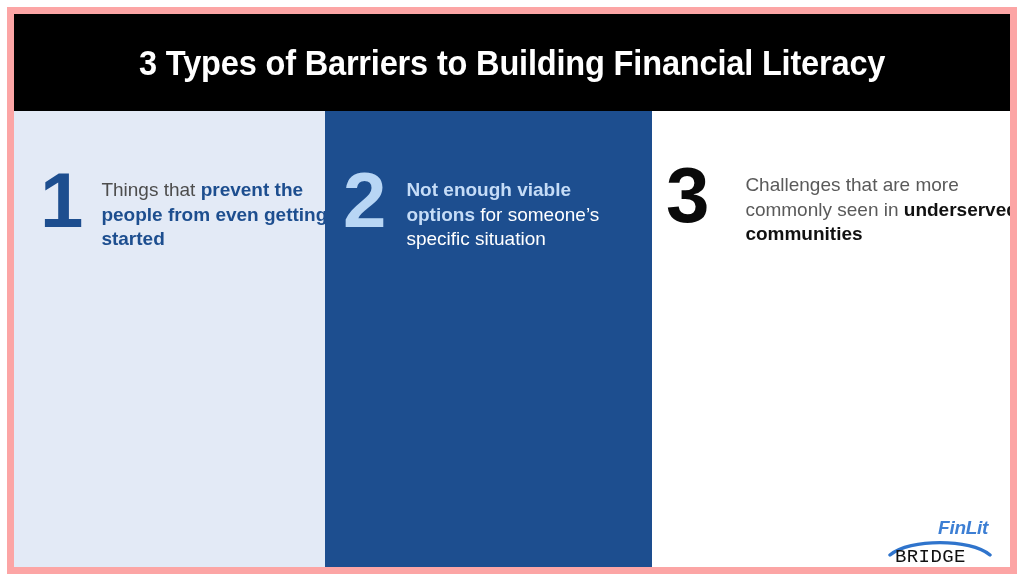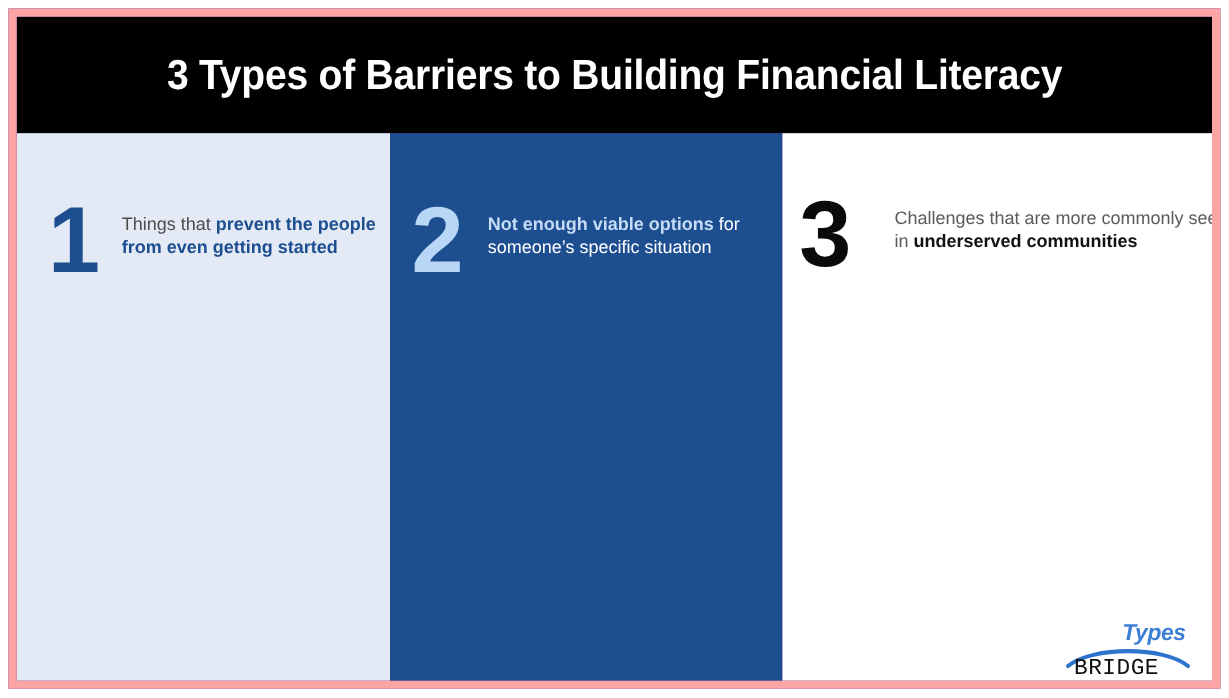--- a/index.html
+++ b/index.html
@@ -103,21 +103,21 @@
     line-height: 0.82;
     font-family: "Liberation Sans", sans-serif;
     flex: 0 0 auto;
     margin-top: -4px;
   }
   .numeral-1 { color: #1d4e8f; }
   .numeral-2 { color: #b8d6f5; }
   .numeral-3 { color: #0a0a0a; }
 
   .blurb {
-    font-size: 15px;
+    font-size: 19px;
     line-height: 1.29;
     padding-top: 5px;
   }
   .blurb-1 { margin-left: 18px; width: 245px; }
   .blurb-2 { margin-left: 20px; width: 235px; }
   .blurb-3 { margin-left: 36px; width: 285px; }
 
   .t-gray   { color: #4d4d4d; font-weight: normal; }
   .t-blue-b { color: #1d4e8f; font-weight: bold; }
   .t-white  { color: #ffffff; font-weight: normal; }
@@ -194,21 +194,21 @@
 
       <div class="col col-3">
         <div class="item item-3">
           <div class="numeral numeral-3">3</div>
           <div class="blurb blurb-3">
             <span class="t-gray3">Challenges that are more commonly seen in </span><span class="t-black-b">underserved communities</span>
           </div>
         </div>
 
         <div class="logo">
-          <div class="logo-finlit">Types</div>
+          <div class="logo-finlit">FinLit</div>
           <svg class="logo-arc" viewBox="0 0 104 20">
             <path d="M2 18 C 22 1.5, 82 1.5, 102 18" fill="none" stroke="#2f74cc" stroke-width="3.4" stroke-linecap="round"></path>
           </svg>
           <div class="logo-bridge">BRIDGE</div>
         </div>
       </div>
 
     </div>
   </div>
 </div>

